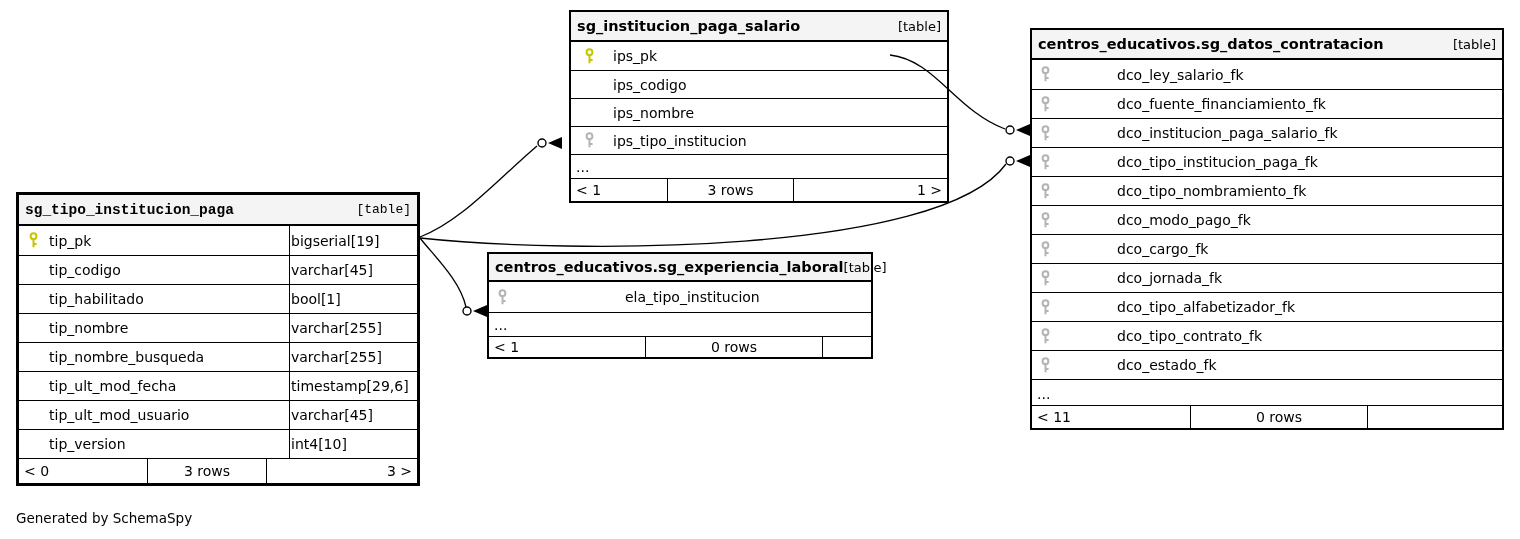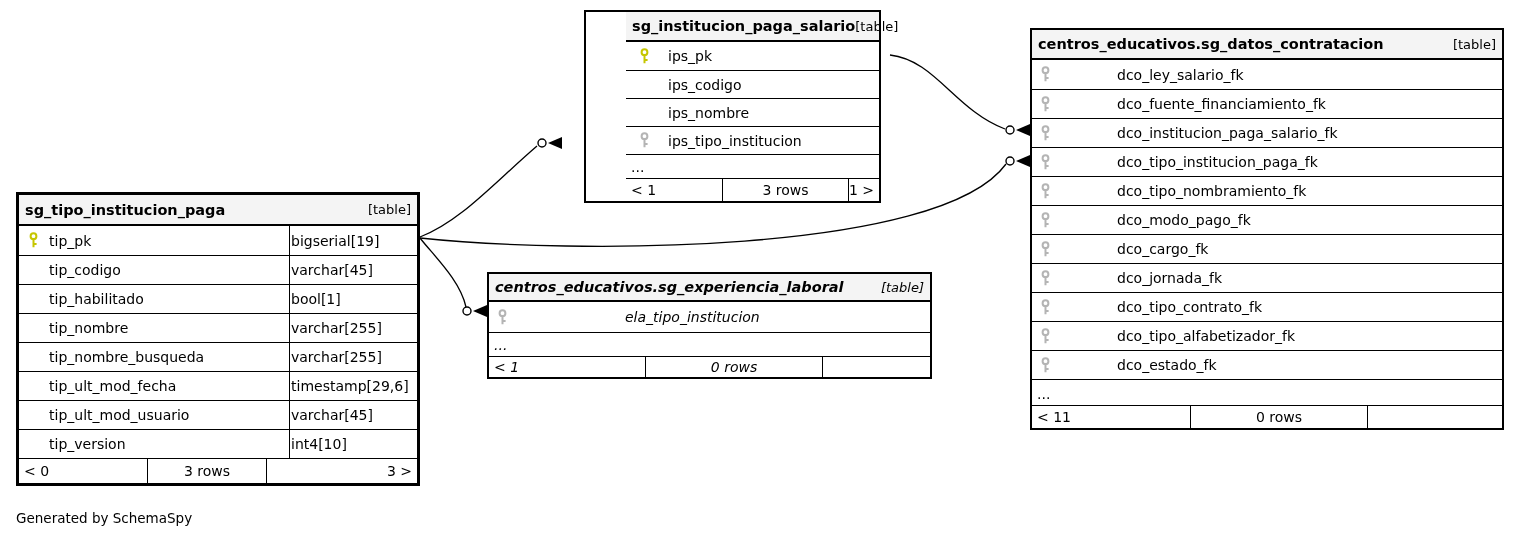--- a/index.html
+++ b/index.html
@@ -61,41 +61,41 @@
   .frow .fl { padding-left: 5px; box-sizing: border-box; }
   .frow .fc { text-align: center; border-left: 1.5px solid #000; border-right: 1.5px solid #000; align-self: stretch; display: flex; align-items: center; justify-content: center; box-sizing: border-box; }
   .frow .fr { flex: 1 1 auto; text-align: right; padding-right: 5px; box-sizing: border-box; }
 
   .key { width: 11px; height: 17px; display: block; }
   .key-pk circle, .key-pk path { stroke: var(--pk-color, #c6c600); }
   .key-fk circle, .key-fk path { stroke: var(--fk-color, #b4b4b4); }
 
   
   #tbl-tip { left: 16px; top: 192px; width: 404px; }
-  #tbl-tip .hdr { height: 31px; }
+  #tbl-tip .hdr { height: 31px; font-family: Liberation Mono, monospace; }
   #tbl-tip .row { height: 29px; }
   #tbl-tip .kc { width: 28px; }
   #tbl-tip .cn { flex: 0 0 240px; padding-left: 2px; }
   #tbl-tip .frow { height: 25px; }
   #tbl-tip .fl { width: 128px; }
   #tbl-tip .fc { width: 120px; }
 
   
-  #tbl-ips { left: 584px; top: 10px; width: 297px; padding-left: 40px; }
+  #tbl-ips { left: 569px; top: 10px; width: 380px; }
   #tbl-ips .hdr { height: 30px; }
   #tbl-ips .row { height: 28px; }
   #tbl-ips .kc { width: 36px; }
   #tbl-ips .cn { padding-left: 6px; }
   #tbl-ips .ell { height: 24px; }
   #tbl-ips .frow { height: 23px; }
   #tbl-ips .fl { width: 96px; }
   #tbl-ips .fc { width: 127px; }
 
   
-  #tbl-ela { left: 487px; top: 272px; width: 445px; font-style: italic; }
+  #tbl-ela { left: 487px; top: 252px; width: 386px; }
   #tbl-ela .hdr { height: 28px; }
   #tbl-ela .row { height: 30px; }
   #tbl-ela .kc { width: 26px; }
   #tbl-ela .cn { padding-left: 110px; }
   #tbl-ela .ell { height: 24px; }
   #tbl-ela .frow { height: 21px; }
   #tbl-ela .fl { width: 156px; }
   #tbl-ela .fc { width: 178px; }
 
   
@@ -322,30 +322,30 @@
       </span>
       <span class="cn">dco_jornada_fk</span>
     </div>
     <div class="row">
       <span class="kc">
         <svg class="key key-fk" viewBox="0 0 11 17">
             <circle cx="5.5" cy="4.2" r="2.9" fill="none" stroke-width="2"></circle>
             <path d="M5.5 7.1 V15.2 M5.5 12 H8.6" fill="none" stroke-width="2"></path>
           </svg>
       </span>
+      <span class="cn">dco_tipo_alfabetizador_fk</span>
+    </div>
+    <div class="row">
+      <span class="kc">
+        <svg class="key key-fk" viewBox="0 0 11 17">
+            <circle cx="5.5" cy="4.2" r="2.9" fill="none" stroke-width="2"></circle>
+            <path d="M5.5 7.1 V15.2 M5.5 12 H8.6" fill="none" stroke-width="2"></path>
+          </svg>
+      </span>
       <span class="cn">dco_tipo_contrato_fk</span>
-    </div>
-    <div class="row">
-      <span class="kc">
-        <svg class="key key-fk" viewBox="0 0 11 17">
-            <circle cx="5.5" cy="4.2" r="2.9" fill="none" stroke-width="2"></circle>
-            <path d="M5.5 7.1 V15.2 M5.5 12 H8.6" fill="none" stroke-width="2"></path>
-          </svg>
-      </span>
-      <span class="cn">dco_tipo_alfabetizador_fk</span>
     </div>
     <div class="row">
       <span class="kc">
         <svg class="key key-fk" viewBox="0 0 11 17">
             <circle cx="5.5" cy="4.2" r="2.9" fill="none" stroke-width="2"></circle>
             <path d="M5.5 7.1 V15.2 M5.5 12 H8.6" fill="none" stroke-width="2"></path>
           </svg>
       </span>
       <span class="cn">dco_estado_fk</span>
     </div>

